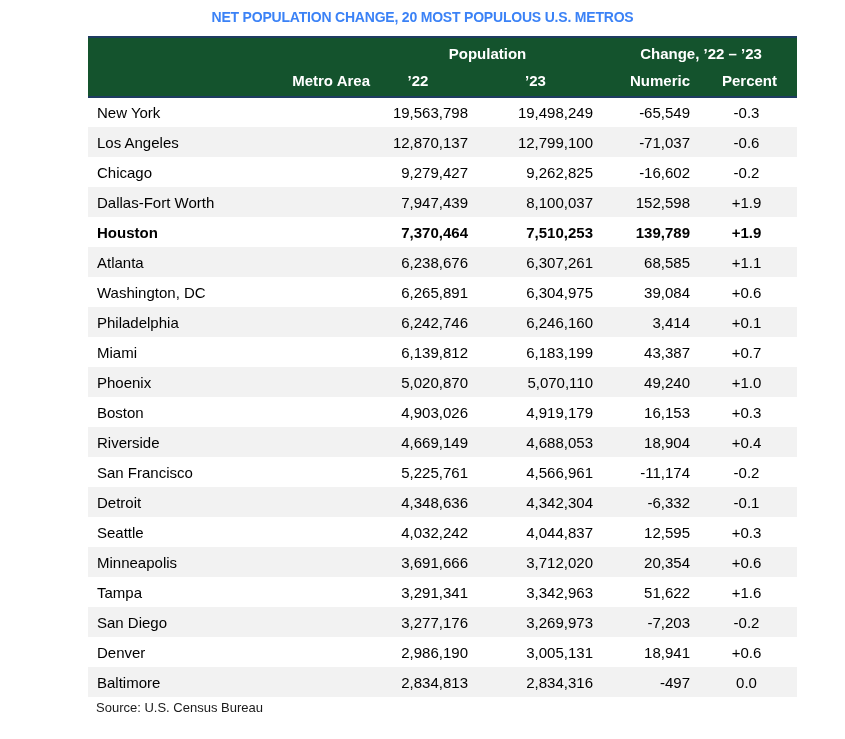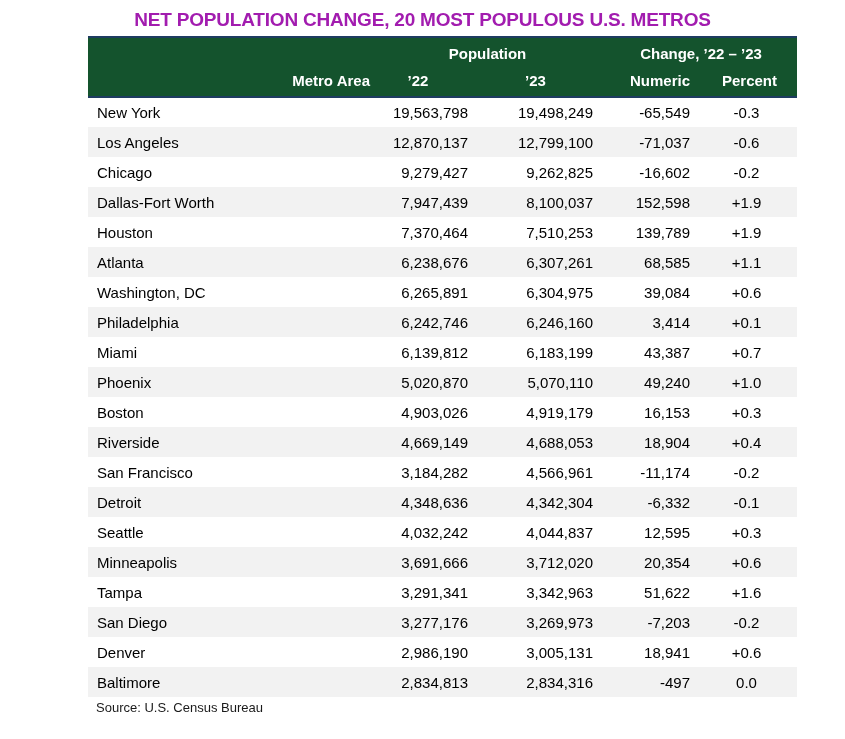--- a/index.html
+++ b/index.html
@@ -12,24 +12,24 @@
     font-family: "Liberation Sans", sans-serif;
     color: #000000;
     overflow: hidden;
   }
   .title {
     position: absolute;
     top: 9px;
     left: 0;
     width: 100%;
     text-align: center;
-    font-size: 19px;
+    font-size: 14px;
     font-weight: 700;
     letter-spacing: -0.2px;
-    color: #a21caf;
+    color: #3b82f6;
   }
   table.pop-table {
     position: absolute;
     top: 36px;
     left: 88px;
     width: 709px;
     border-collapse: collapse;
     table-layout: fixed;
   }
   thead th {
@@ -49,21 +49,21 @@
     height: 30px;
     font-size: 15px;
     padding: 0;
     vertical-align: middle;
     color: #000000;
   }
   tbody tr:nth-child(even) { background: #F2F2F2; }
   td.metro { text-align: left;  padding-left: 9px; }
   td.num   { text-align: right; padding-right: 12px; }
   td.pct   { text-align: center; padding-right: 6px; }
-  tr.bold-row td { font-weight: 400; }
+  tr.bold-row td { font-weight: 700; }
   .source {
     position: absolute;
     top: 700px;
     left: 96px;
     font-size: 13px;
     color: #1a1a1a;
   }
 </style>
 </head>
 <body>
@@ -173,21 +173,21 @@
   </tr>
         <tr>
     <td class="metro">Riverside</td>
     <td class="num">4,669,149</td>
     <td class="num">4,688,053</td>
     <td class="num">18,904</td>
     <td class="pct">+0.4</td>
   </tr>
         <tr>
     <td class="metro">San Francisco</td>
-    <td class="num">3,184,282</td>
+    <td class="num">5,225,761</td>
     <td class="num">4,566,961</td>
     <td class="num">-11,174</td>
     <td class="pct">-0.2</td>
   </tr>
         <tr>
     <td class="metro">Detroit</td>
     <td class="num">4,348,636</td>
     <td class="num">4,342,304</td>
     <td class="num">-6,332</td>
     <td class="pct">-0.1</td>

